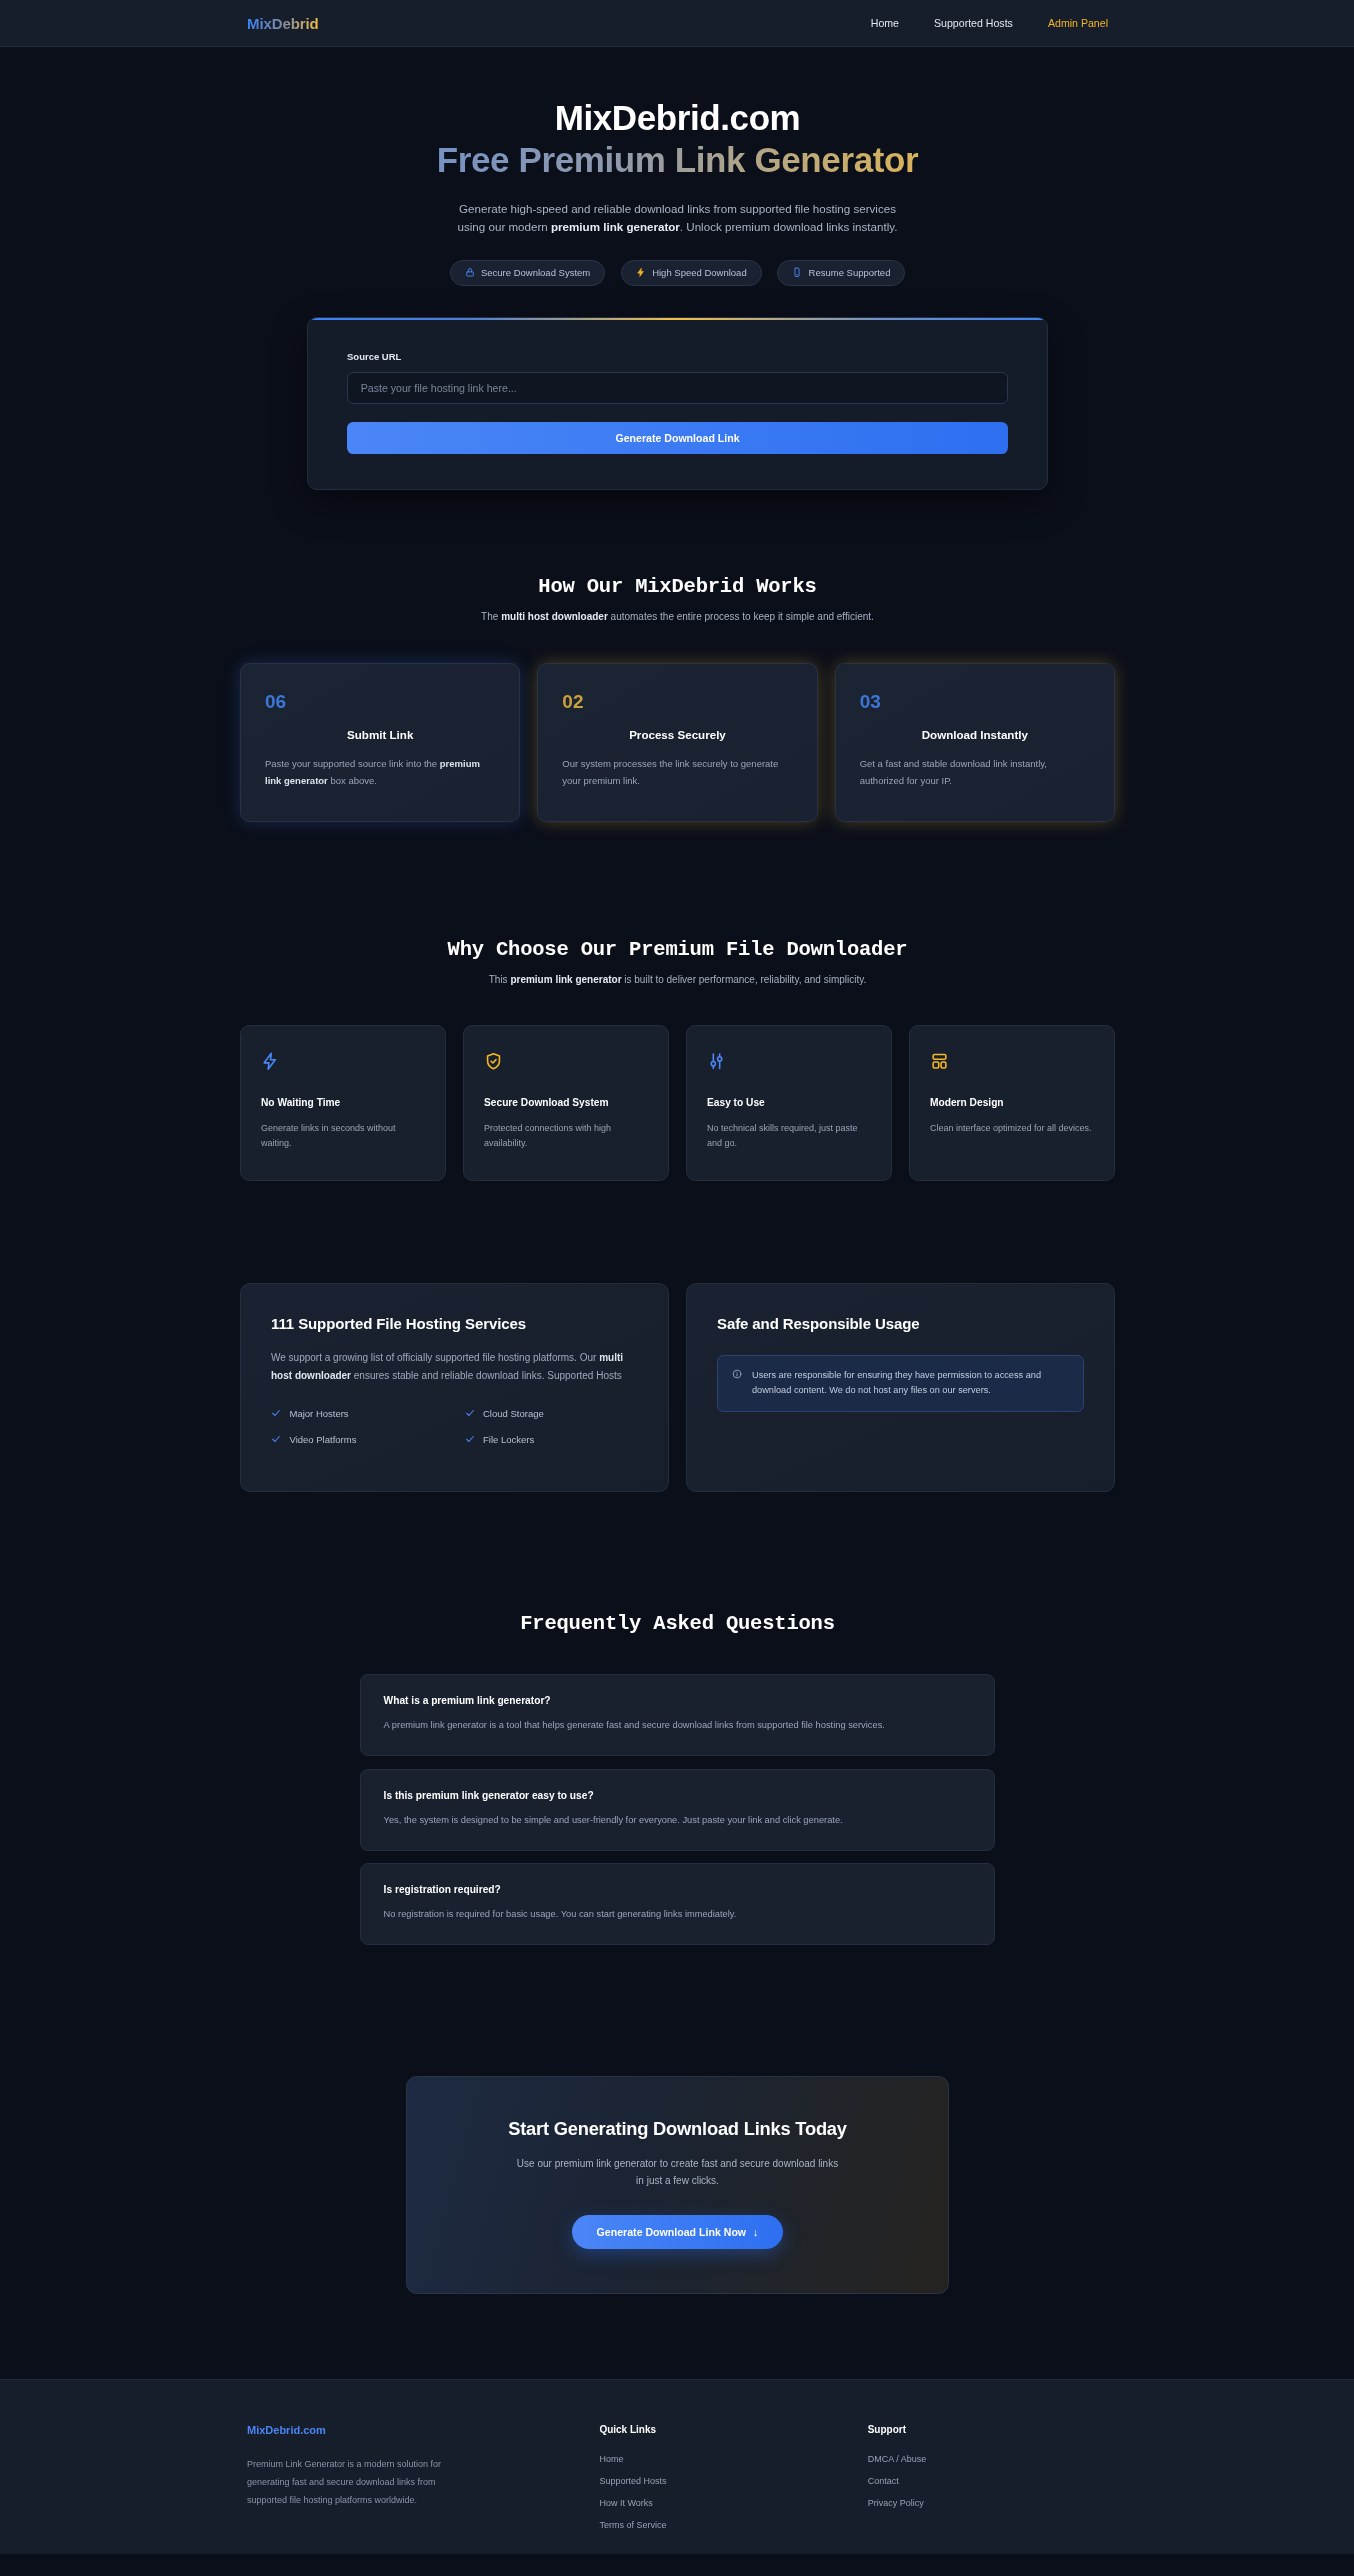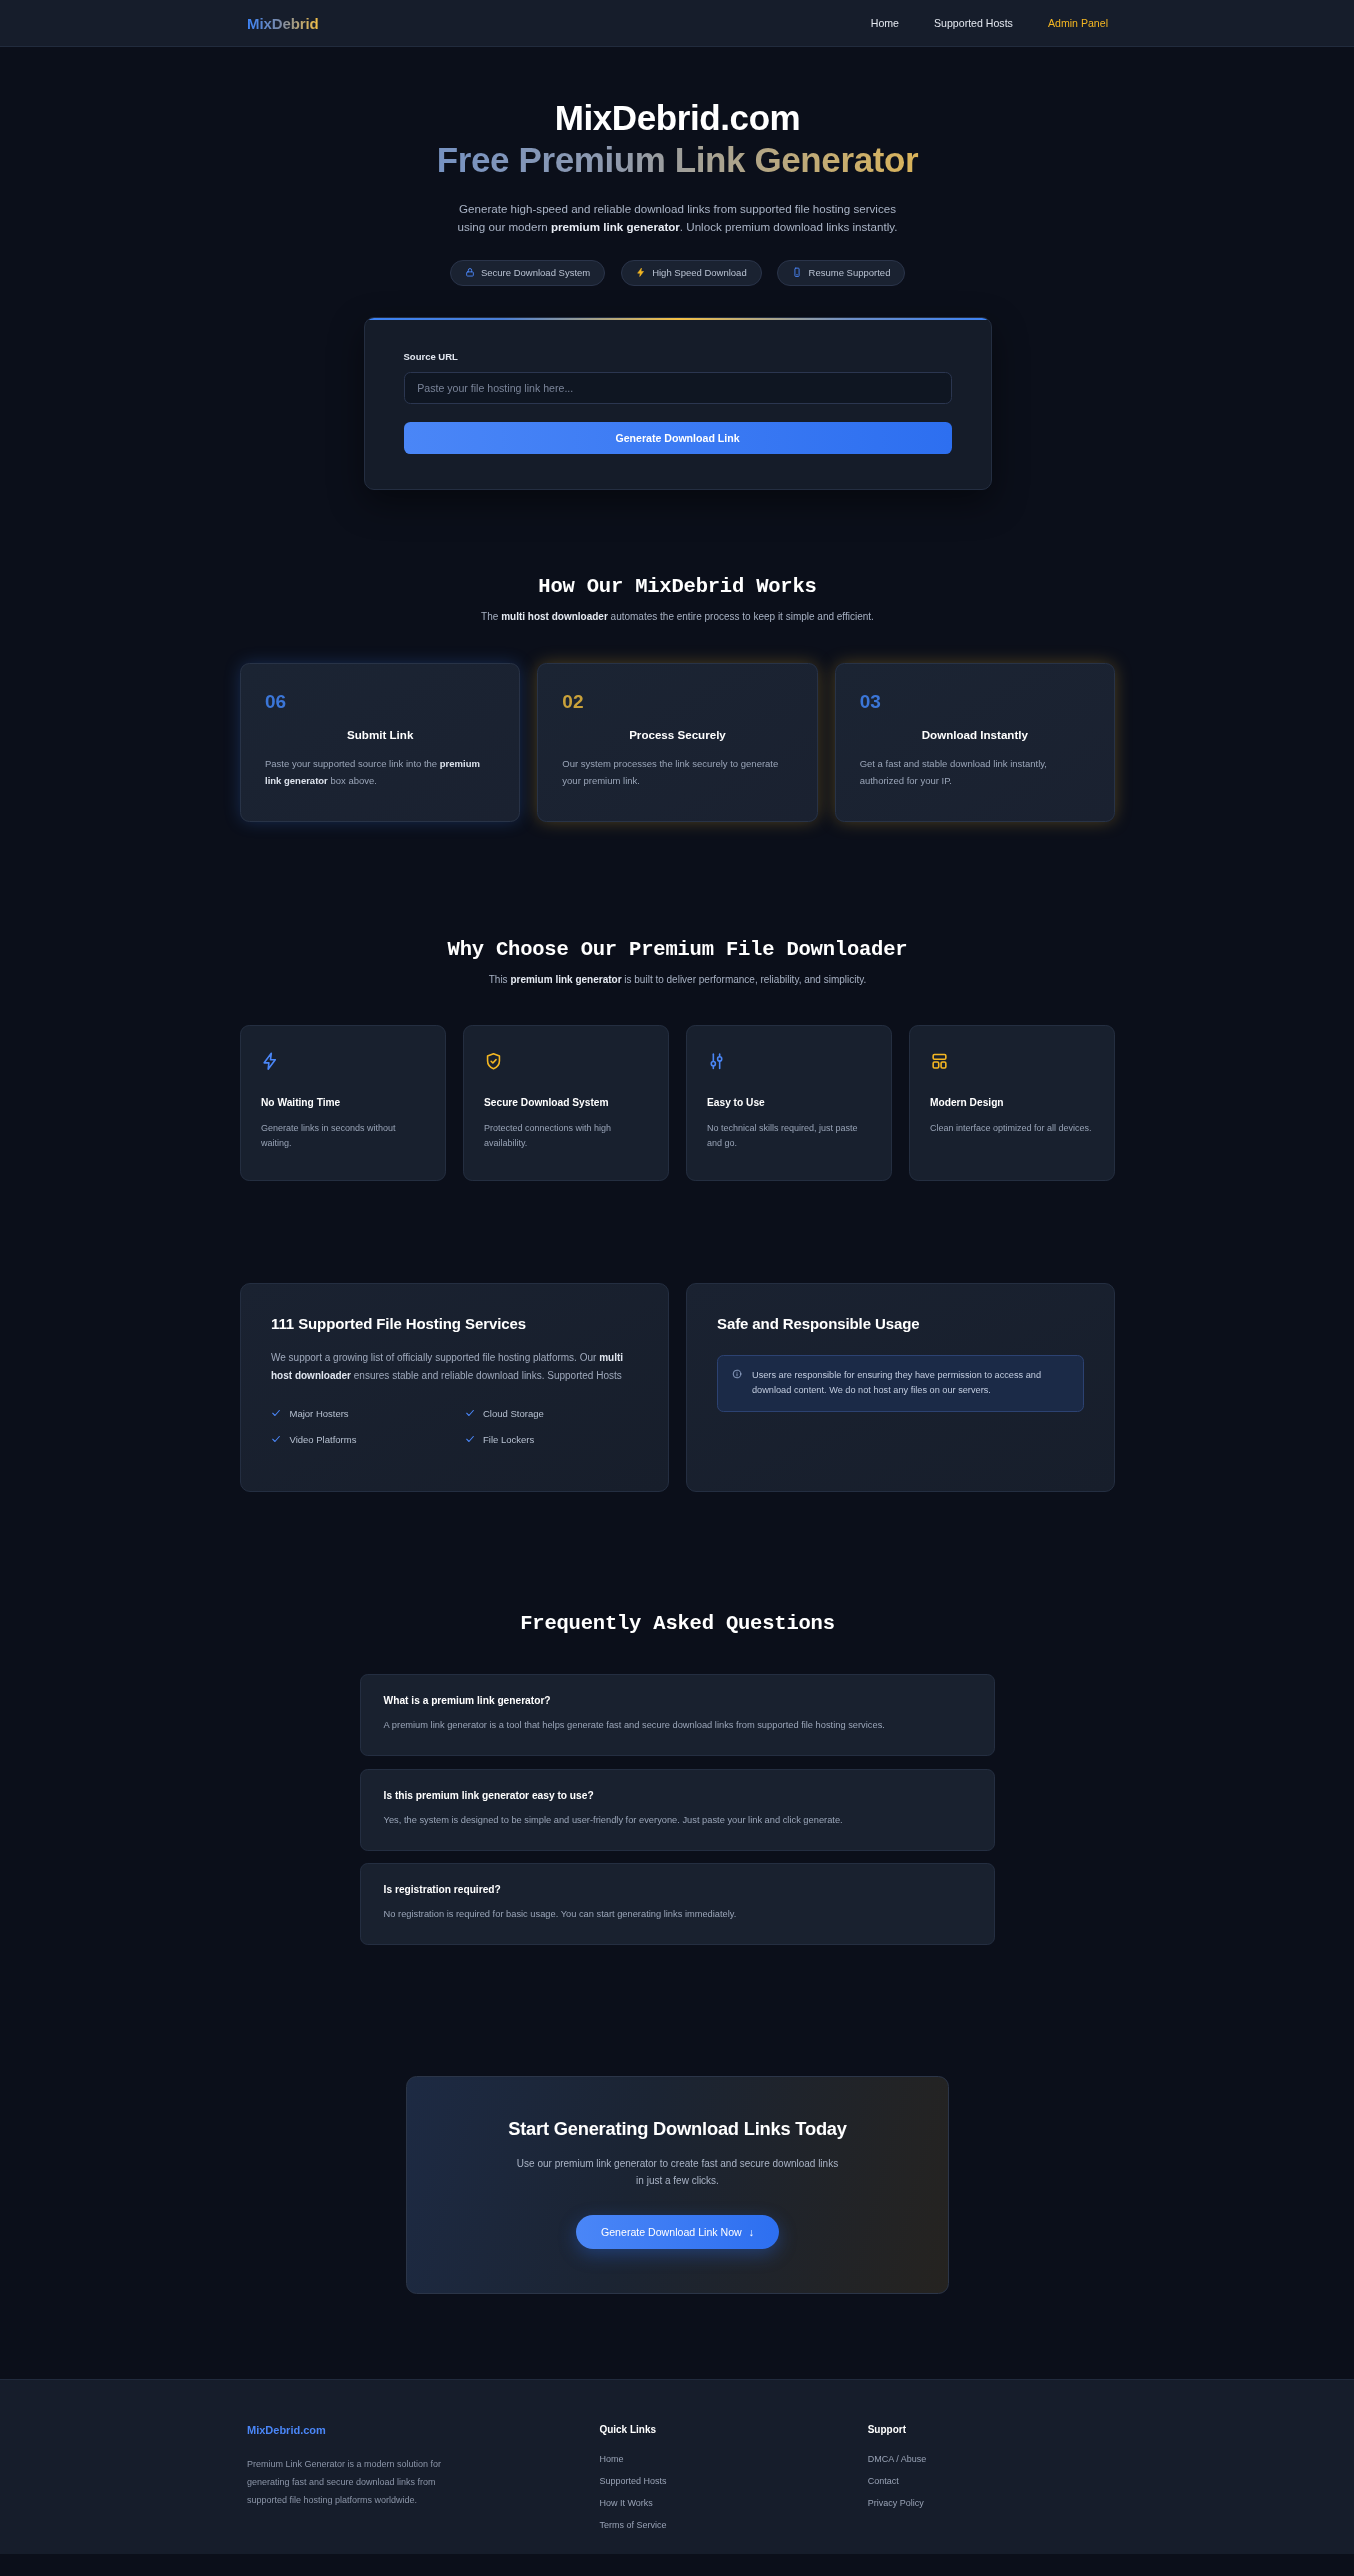--- a/index.html
+++ b/index.html
@@ -50,21 +50,21 @@
   .badges { margin-top:22.6px; display:flex; justify-content:center; gap:15.5px; }
   .badge {
     display:flex; align-items:center; gap:6.4px;
     background:#1a2231; border:0.7px solid #2a344a;
     border-radius:705px; padding:6.4px 14px;
     font-size:9.5px; color:#b9c2d2;
   }
   .badge svg { display:block; }
 
   
-  .formwrap { margin:31px auto 0; width:628px; }
+  .formwrap { margin:31px auto 0; width:741px; }
   .formcard {
     background:#151c29; border:0.7px solid #242e41;
     border-radius:10px; overflow:hidden;
     box-shadow:0 12.7px 35px rgba(0,0,0,.45);
   }
   .formcard-top {
     height:2.8px;
     background:linear-gradient(90deg,#3b82f6 0%,#4b7fd6 22%,#f5c045 50%,#6d8fc9 78%,#3b82f6 100%);
   }
   .formcard-body { padding:31px 39px 35px; }
@@ -160,21 +160,21 @@
     background:linear-gradient(105deg,#1d2a43 0%,#1b2433 42%,#252320 100%);
     border:0.7px solid #2b3548; border-radius:10.6px;
     padding:41px 35px 44px; text-align:center;
   }
   .cta-h { font-size:18.3px; font-weight:700; color:#ffffff; letter-spacing:-0.2px; }
   .cta-p { margin:16px auto 0; width:325px; font-size:10px; line-height:1.68; color:#aab4c6; }
   .cta-btn {
     margin-top:25px; display:inline-flex; align-items:center; gap:7px;
     background:linear-gradient(90deg,#4a86f7 0%,#2d6ff0 100%);
     border:none; border-radius:705px; cursor:pointer;
-    padding:11.3px 25px; color:#fff; font-size:10.6px; font-weight:400;
+    padding:11.3px 25px; color:#fff; font-size:10.6px; font-weight:700;
     font-family:"Liberation Sans", sans-serif;
     box-shadow:0 5.6px 18.3px rgba(45,111,240,.35);
     justify-content:center;
   }
 
   
   .footer {
     margin-top:85px; background:#161d2b; border-top:0.7px solid #212b3d;
     padding:44px 247px 24px;
   }

